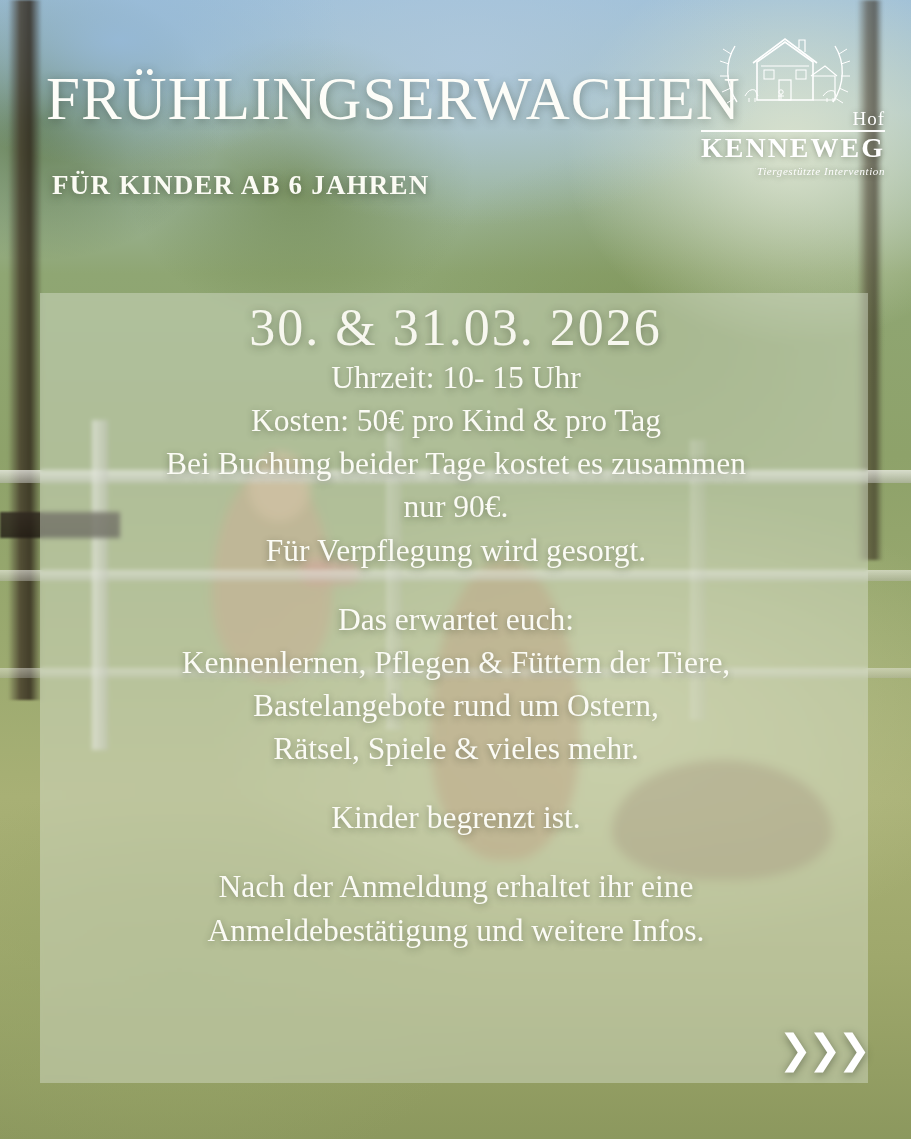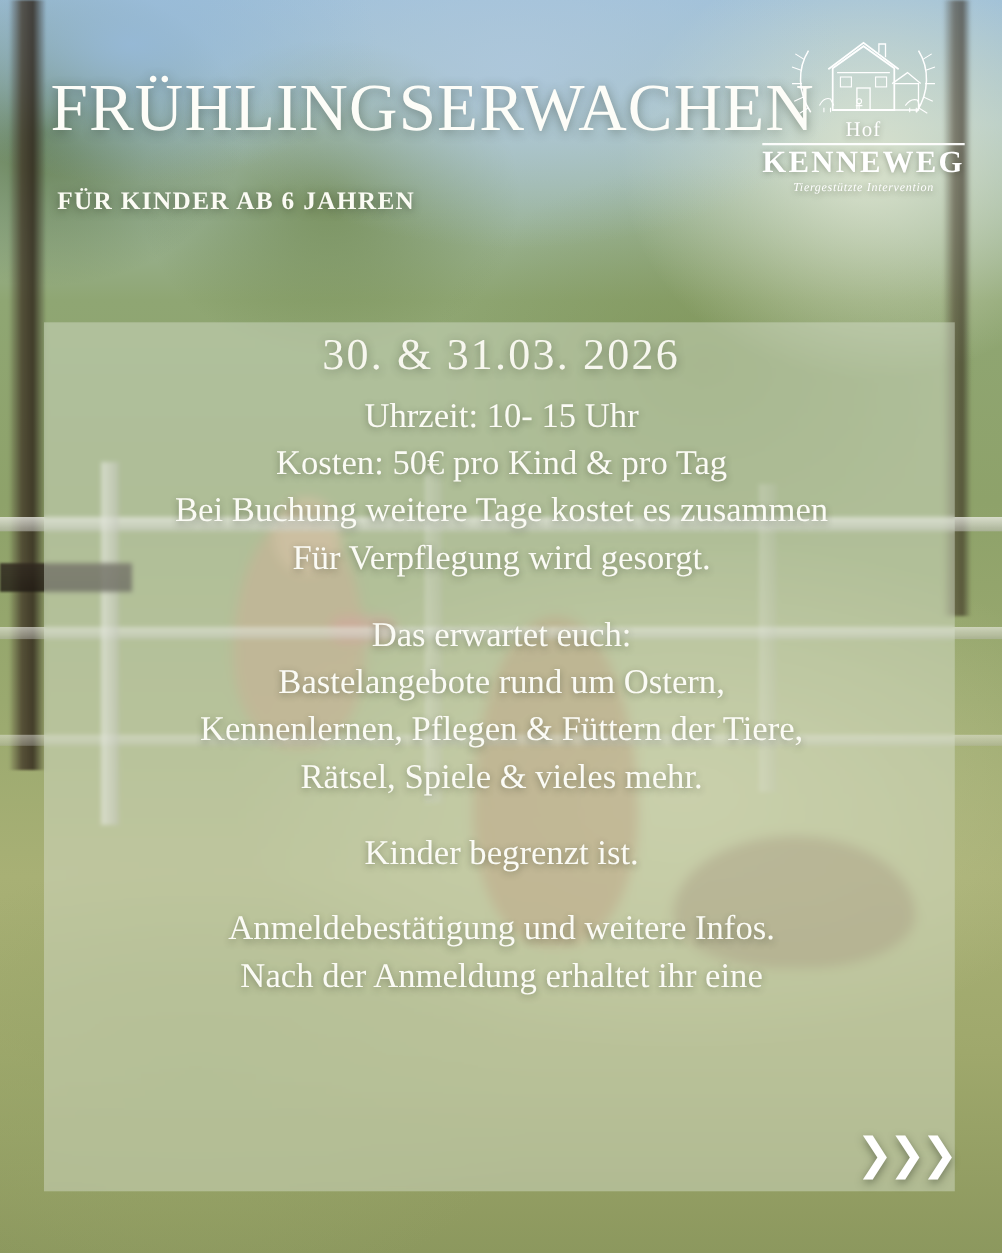--- a/index.html
+++ b/index.html
@@ -102,32 +102,32 @@
     color: #fdfdf8;
     font-size: 61px; line-height: 1;
     letter-spacing: 1px;
     font-weight: 400;
     text-shadow: 0 2px 10px rgba(40,50,30,0.45);
     white-space: nowrap;
   }
   .subhead {
     position: absolute; left: 52px; top: 170px;
     color: #fbfbf4;
-    font-size: 23px; letter-spacing: 1.2px;
+    font-size: 27px; letter-spacing: 1.2px;
     font-weight: 700;
     text-shadow: 0 2px 8px rgba(40,50,30,0.5);
     white-space: nowrap;
   }
 
   
   .logo {
     position: absolute; right: 26px; top: 22px;
     width: 200px; height: 175px;
     color: #ffffff;
-    text-align: center;
+    text-align: right;
     text-shadow: 0 1px 6px rgba(40,50,30,0.4);
   }
   .logo .house { position: relative; height: 92px; }
   .logo .house svg { position: absolute; left: 50%; top: 0; transform: translateX(-50%); }
   .logo .hof {
     font-size: 19px; letter-spacing: 1px; margin-top: -6px;
   }
   .logo .name {
     font-size: 28px; font-weight: 700; letter-spacing: 2px;
     line-height: 1.05;
@@ -138,21 +138,21 @@
   .logo .tagline {
     font-size: 11px; font-style: italic; letter-spacing: 0.6px;
     margin-top: 3px;
   }
 
   
   .dateline {
     position: absolute; left: 0; right: 0; top: 298px;
     text-align: center;
     color: #f7f7ef;
-    font-size: 40px; letter-spacing: 2px;
+    font-size: 52px; letter-spacing: 2px;
     text-shadow: 0 2px 9px rgba(40,50,30,0.45);
   }
   .body {
     position: absolute; left: 62px; width: 788px; top: 356px;
     text-align: center;
     color: #fbfbf5;
     font-size: 31.5px;
     line-height: 1.37;
     text-shadow: 0 2px 7px rgba(40,50,30,0.42);
   }
@@ -228,33 +228,34 @@
   </div>
 
   <div class="panel"></div>
 
   <div class="dateline">30. &amp; 31.03. 2026</div>
 
   <div class="body">
     <p class="blk">
       <span class="line">Uhrzeit: 10- 15 Uhr</span>
       <span class="line">Kosten: 50€ pro Kind &amp; pro Tag</span>
-      <span class="line">Bei Buchung weitere Tage kostet es zusammen</span>
+      <span class="line">Bei Buchung beider Tage kostet es zusammen</span>
+      <span class="line">nur 90€.</span>
       <span class="line">Für Verpflegung wird gesorgt.</span>
     </p>
     <p class="blk">
       <span class="line">Das erwartet euch:</span>
+      <span class="line">Kennenlernen, Pflegen &amp; Füttern der Tiere,</span>
       <span class="line">Bastelangebote rund um Ostern,</span>
-      <span class="line">Kennenlernen, Pflegen &amp; Füttern der Tiere,</span>
       <span class="line">Rätsel, Spiele &amp; vieles mehr.</span>
     </p>
     <p class="blk">
       <span class="line">Kinder begrenzt ist.</span>
     </p>
     <p class="blk">
+      <span class="line">Nach der Anmeldung erhaltet ihr eine</span>
       <span class="line">Anmeldebestätigung und weitere Infos.</span>
-      <span class="line">Nach der Anmeldung erhaltet ihr eine</span>
     </p>
   </div>
 
   <div class="arrows">❯❯❯</div>
 
 </div>
 
 </body></html>

